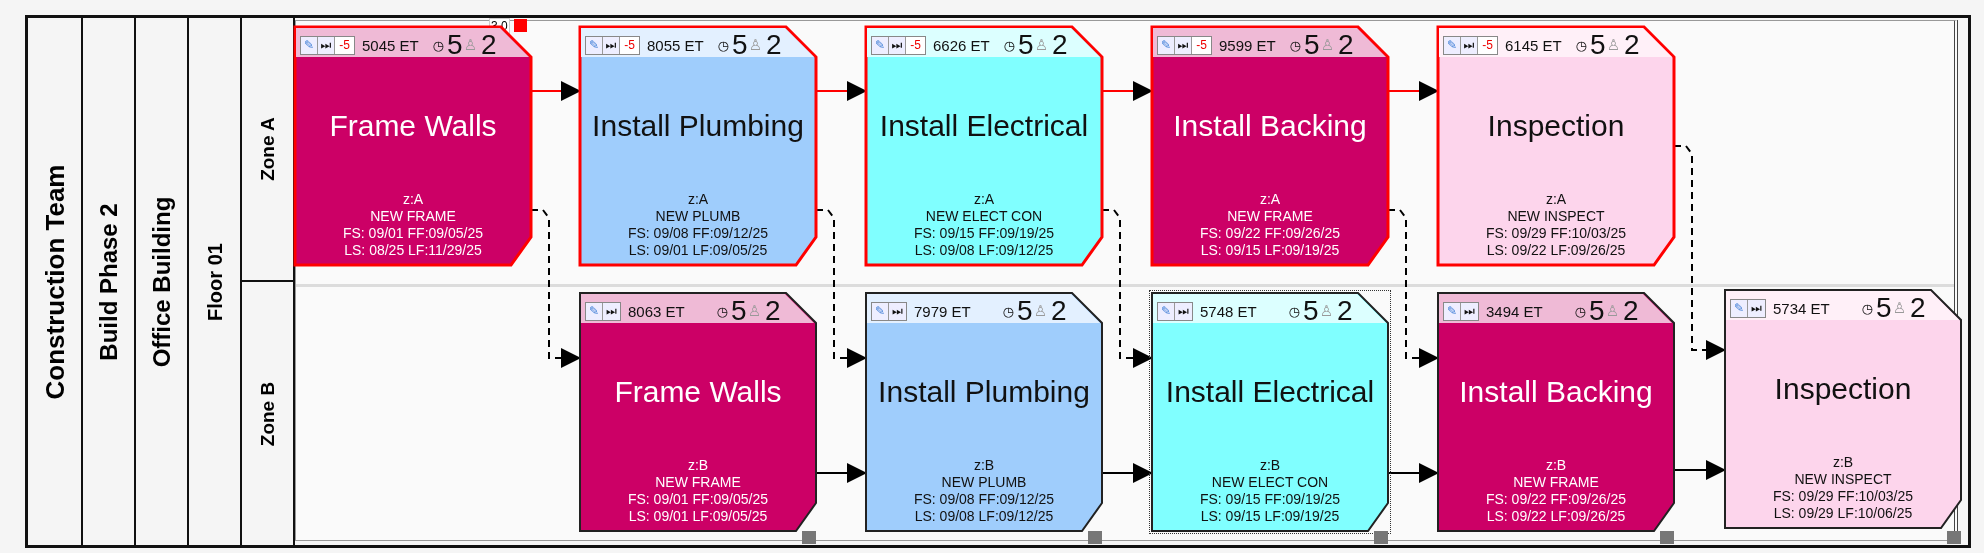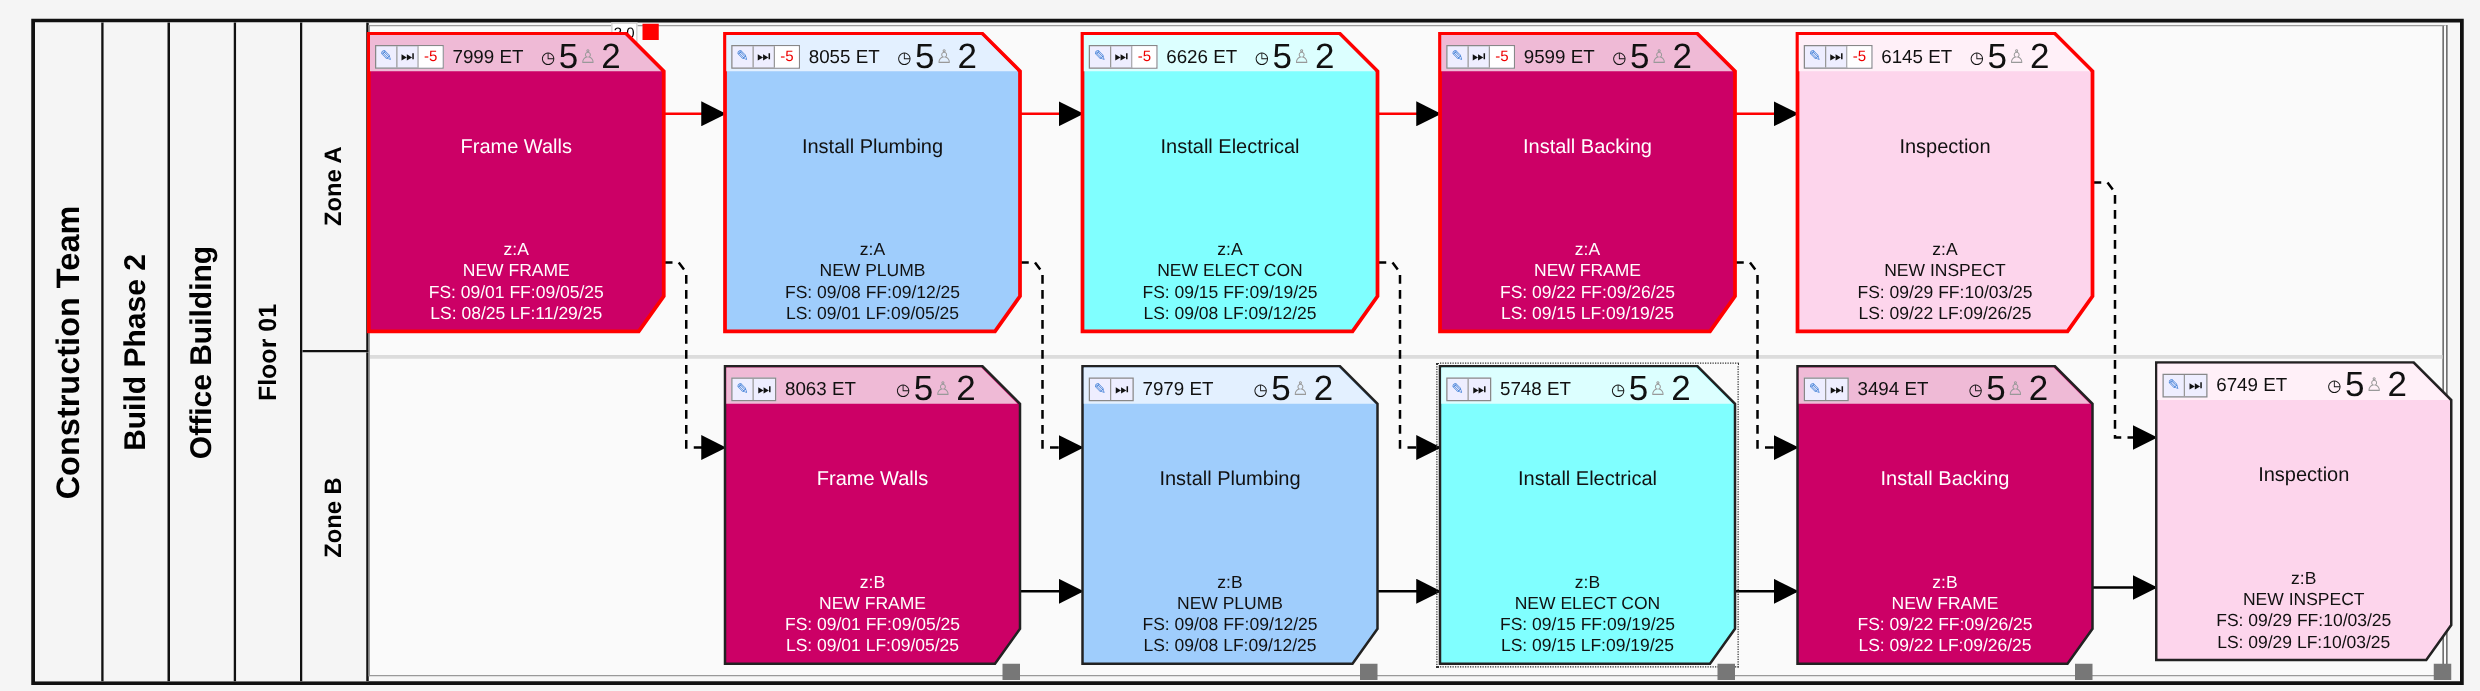--- a/index.html
+++ b/index.html
@@ -13,21 +13,21 @@
   .card { position:absolute; width:236px; height:238px; }
   .card svg.shape { position:absolute; left:0; top:0; overflow:visible; }
   .hdr { position:absolute; left:5px; top:6px; height:24px; display:flex; align-items:center; font-size:15px; color:#111; white-space:nowrap; }
   .tools { display:flex; border:1px solid #888; background:#eef; height:17px; margin-right:7px; }
   .tools span { display:inline-flex; align-items:center; justify-content:center; width:17px; height:17px; font-size:12px; border-right:1px solid #999; box-sizing:border-box; }
   .tools span:last-child { border-right:none; }
   .tools .neg { color:#e00; width:19px; font-size:12px; background:#fff; }
   .clock { font-size:13px; margin-left:10px; }
   .big { font-size:28px; line-height:1; margin-left:3px; }
   .person { font-size:15px; color:#999; margin:0 1px; }
-  .title { position:absolute; left:0; width:236px; top:82px; text-align:center; font-size:16px; }
+  .title { position:absolute; left:0; width:236px; top:82px; text-align:center; font-size:30px; }
   .details { position:absolute; left:0; width:236px; bottom:6px; text-align:center; font-size:14px; line-height:17px; }
   .handle { position:absolute; width:14px; height:13px; background:#777; }
   .badge { position:absolute; left:489px; top:18px; font-size:12px; background:#fff; padding:0 1px; border:1px solid #ccc; }
   .badge-red { position:absolute; left:514px; top:19px; width:13px; height:13px; background:#f00; }
   svg.links { position:absolute; left:0; top:0; pointer-events:none; }
 </style>
 </head>
 <body>
 
 <div class="frame">
@@ -85,21 +85,21 @@
    <svg class="shape" width="236" height="238">
      <polygon points="0,0 206,0 236,30 236,210 216,238 0,238" fill="#cc0066" stroke="#ff0000" stroke-width="3"></polygon>
      <polygon points="1,1 205,1 234,30 1,30" fill="#efbad6"></polygon>
    </svg>
    <div class="hdr">
      <div class="tools">
        <span style="color:#3a7bd5">✎</span>
        <span>⏭</span>
        <span class="neg">-5</span>
      </div>
-     <span>7999 ET</span>
+     <span>5045 ET</span>
      <span class="clock" style="margin-left:14px">◷</span>
      <span class="big">5</span>
      <span class="person">♙</span>
      <span class="big">2</span>
    </div>
    <div class="title" style="color:#ffffff">Frame Walls</div>
    <div class="details" style="color:#ffffff">
      <div>z:A</div>
      <div>NEW FRAME</div>
      <div>FS: 09/01 FF:09/05/25</div>
@@ -319,28 +319,28 @@
    <svg class="shape" width="236" height="238">
      <polygon points="0,0 206,0 236,30 236,210 216,238 0,238" fill="#fdd5ec" stroke="#222" stroke-width="2"></polygon>
      <polygon points="1,1 205,1 234,30 1,30" fill="#fff0f8"></polygon>
    </svg>
    <div class="hdr">
      <div class="tools">
        <span style="color:#3a7bd5">✎</span>
        <span>⏭</span>
 
      </div>
-     <span>6749 ET</span>
+     <span>5734 ET</span>
      <span class="clock" style="margin-left:32px">◷</span>
      <span class="big">5</span>
      <span class="person">♙</span>
      <span class="big">2</span>
    </div>
    <div class="title" style="color:#111">Inspection</div>
    <div class="details" style="color:#111">
      <div>z:B</div>
      <div>NEW INSPECT</div>
      <div>FS: 09/29 FF:10/03/25</div>
-     <div>LS: 09/29 LF:10/03/25</div>
+     <div>LS: 09/29 LF:10/06/25</div>
    </div>
    <div class="handle" style="left:222px;top:241px"></div>
   </div>
   </div>
 
 </body></html>

